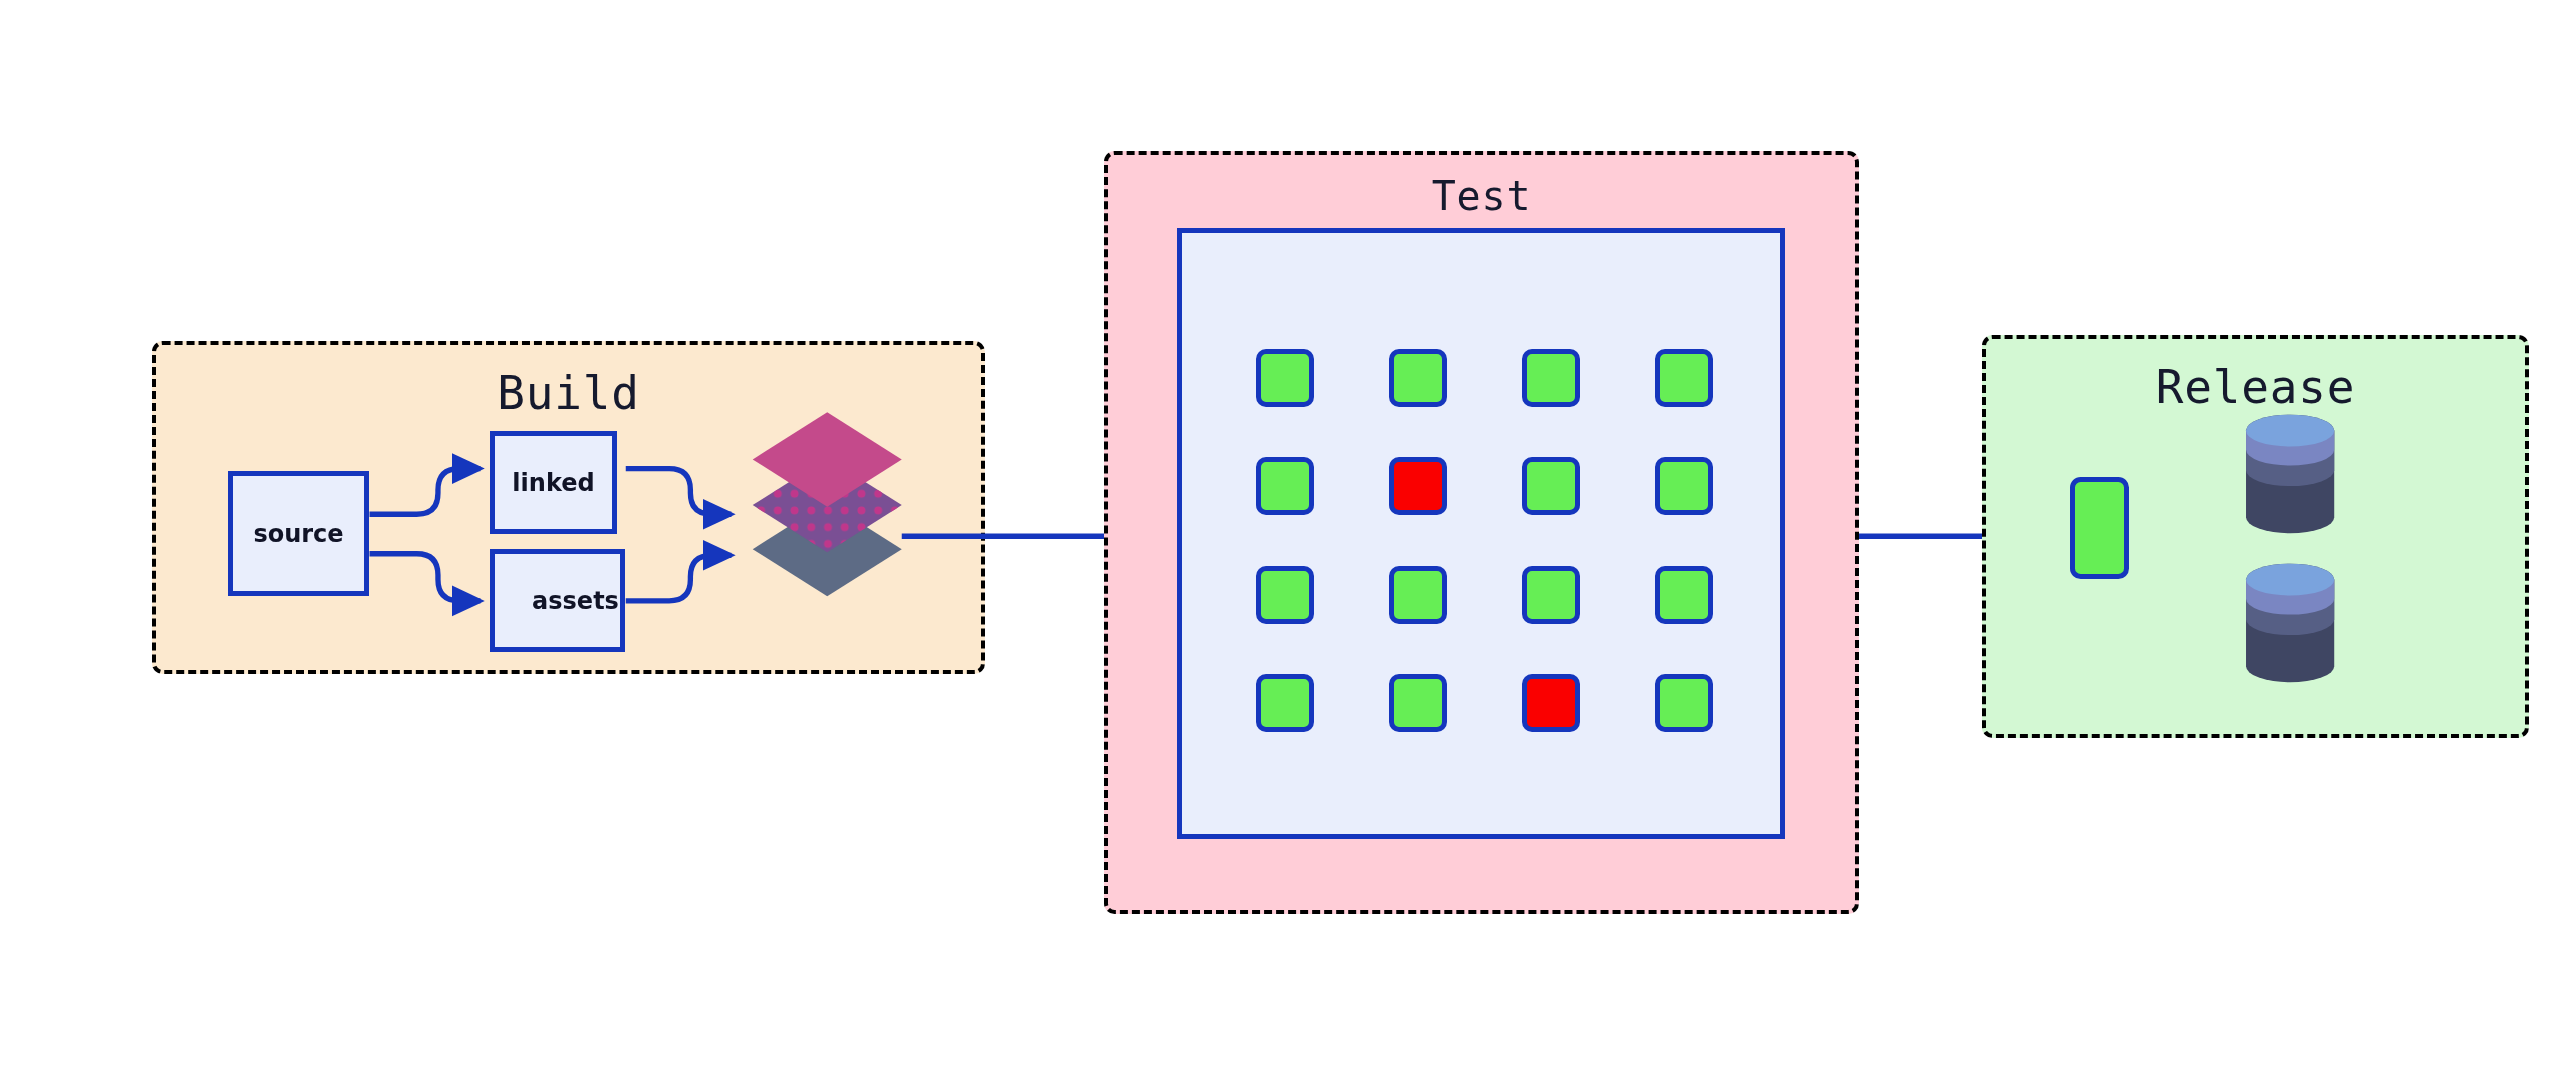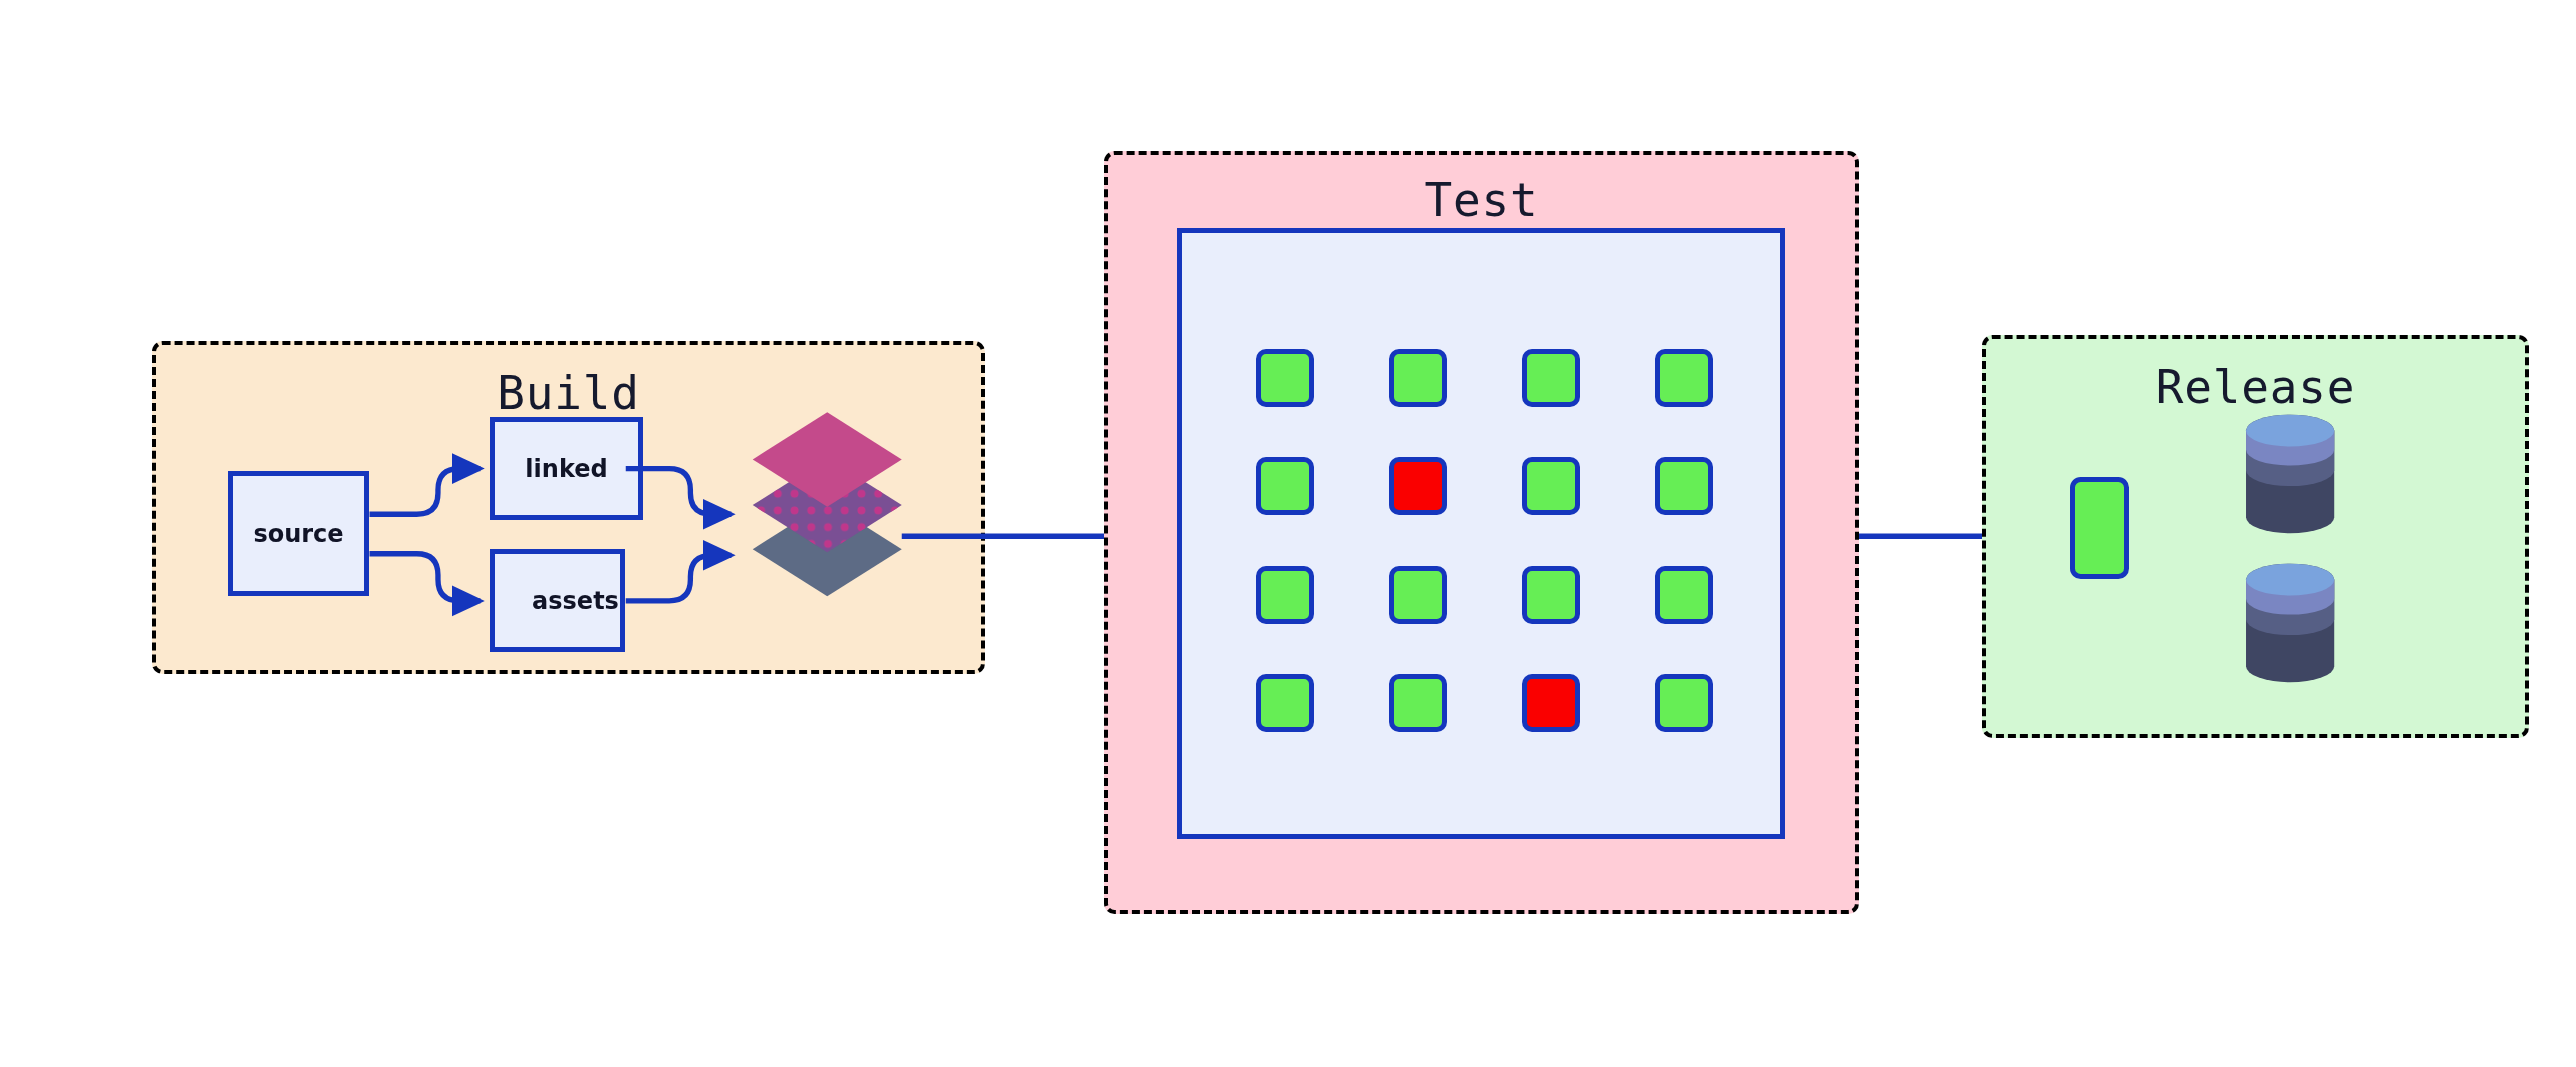--- a/index.html
+++ b/index.html
@@ -48,21 +48,21 @@
   #stage-build .stage-title { top: 21px; font-size: 46px; }
 
   
   #stage-test {
     left: 1104px;
     top: 151px;
     width: 755px;
     height: 763px;
     background: #ffcdd7;
   }
-  #stage-test .stage-title { top: 18px; font-size: 46px; }
+  #stage-test .stage-title { top: 18px; font-size: 40px; }
 
   
   #stage-release {
     left: 1982px;
     top: 335px;
     width: 547px;
     height: 403px;
     background: #d3f8d3;
   }
   #stage-release .stage-title { top: 21px; font-size: 46px; }
@@ -76,21 +76,21 @@
     display: flex;
     align-items: center;
     justify-content: center;
     color: #111427;
     font-weight: bold;
     font-size: 24px;
     font-family: "DejaVu Sans", "Liberation Sans", sans-serif;
     user-select: none;
   }
   #box-source { left: 228px; top: 471px; width: 141px; height: 125px; }
-  #box-linked { left: 490px; top: 417px; width: 153px; height: 103px; }
+  #box-linked { left: 490px; top: 431px; width: 127px; height: 103px; }
   #box-assets { left: 490px; top: 549px; width: 135px; height: 103px; padding-left: 36px; }
 
   
   #test-panel {
     position: absolute;
     left: 1177px;
     top: 228px;
     width: 608px;
     height: 611px;
     box-sizing: border-box;

